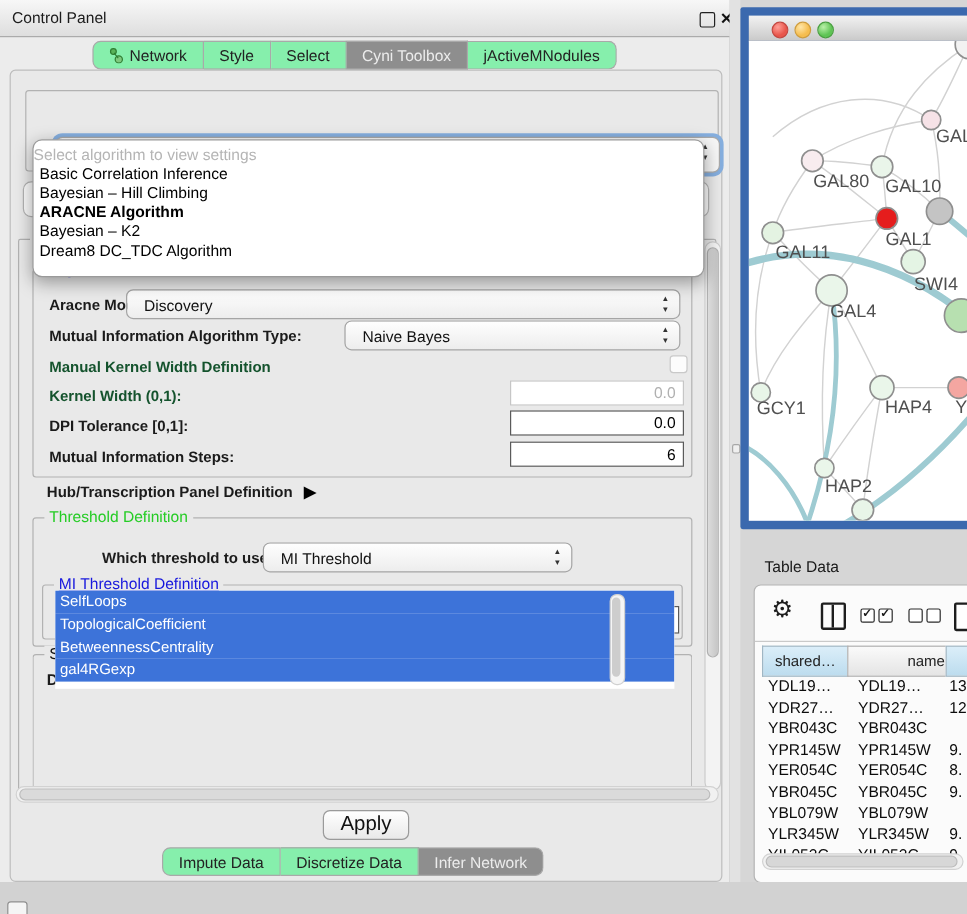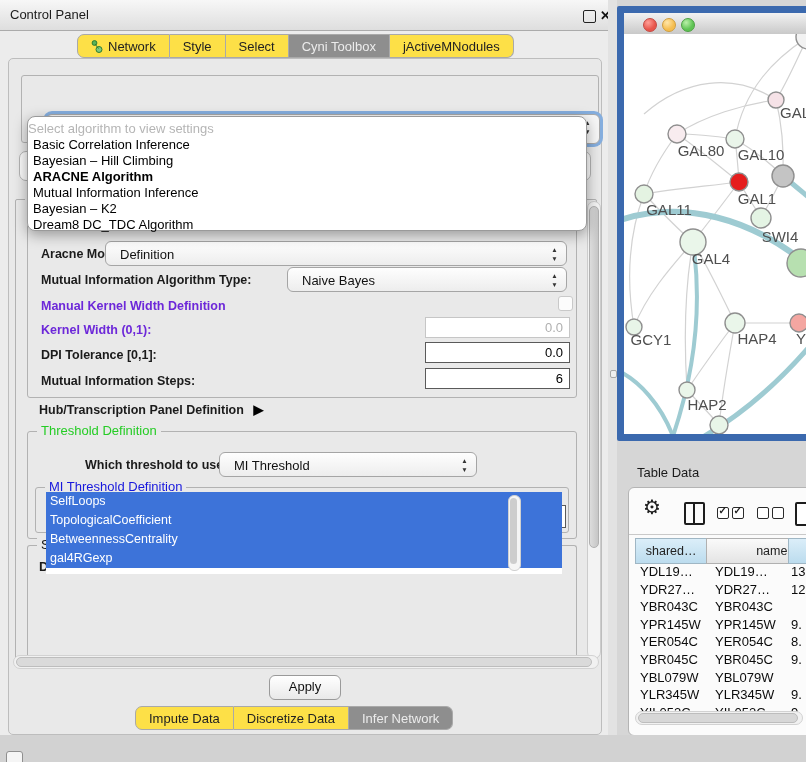--- a/index.html
+++ b/index.html
@@ -8,21 +8,21 @@
   
   #control-panel{position:absolute;left:0;top:0;width:608px;height:735px;background:#ececec;border-right:1px solid #a8a8a8;}
   #cp-titlebar{position:absolute;left:0;top:0;width:608px;height:30px;background:linear-gradient(#f7f7f7,#dedede);border-bottom:1px solid #ababab;}
   #cp-title{position:absolute;left:10px;top:7px;font-size:13px;color:#1c1c1c;}
   .titlebar-icon{position:absolute;top:8px;font-size:13px;color:#111;cursor:default;}
   #cp-float{left:583px;width:11px;height:11px;border:1.5px solid #222;border-radius:2px;top:10px;}
   #cp-close{left:600px;top:8px;font-weight:bold;}
   
   .tabbar{position:absolute;display:flex;height:24px;}
   #top-tabbar{left:77px;top:34px;}
-  .tab{display:flex;align-items:center;gap:5px;padding:0 13px;background:#fde047;border:1px solid #a9a9a9;border-left:none;font-size:13px;color:#222;white-space:nowrap;}
+  .tab{display:flex;align-items:center;gap:5px;padding:0 13px;background:#86efac;border:1px solid #a9a9a9;border-left:none;font-size:13px;color:#222;white-space:nowrap;}
   .tab:first-child{border-left:1px solid #a9a9a9;border-radius:7px 0 0 7px;}
   .tab:last-child{border-radius:0 7px 7px 0;}
   .tab.selected{background:#8e8e8e;color:#ececec;}
   .net-icon{width:12px;height:13px;display:inline-block;}
   
   #cp-content{position:absolute;left:8px;top:58px;width:592px;height:675px;background:#e9e9e9;border:1px solid #bdbdbd;border-radius:5px;}
   
   .groupbox{position:absolute;border:1px solid #b2b2b2;border-radius:3px;}
   .group-label{position:absolute;font-size:13px;background:#e9e9e9;padding:0 4px;line-height:13px;}
   #ghost-group{left:12px;top:16px;width:576px;height:66px;}
@@ -38,37 +38,37 @@
   #settings-group{position:absolute;left:6px;top:140px;width:580px;height:466px;border:1px solid #b2b2b2;border-radius:2px;}
   #settings-label{left:16px;top:133px;color:#111;}
   .vscroll{position:absolute;background:#f3f3f3;border:1px solid #cccccc;border-radius:7px;}
   #settings-vscroll{left:578px;top:142px;width:12px;height:456px;}
   #settings-vscroll .thumb{position:absolute;left:1px;top:4px;width:8px;height:340px;background:linear-gradient(90deg,#dcdcdc,#c6c6c6);border:1px solid #b0b0b0;border-radius:5px;}
   .hscroll{position:absolute;background:#f1f1f1;border:1px solid #d2d2d2;border-radius:7px;}
   #settings-hscroll{left:4px;top:596px;width:584px;height:12px;}
   #settings-hscroll .thumb{position:absolute;left:2px;top:1px;width:574px;height:8px;background:#dadada;border:1px solid #bdbdbd;border-radius:5px;}
   
   .fieldlabel{position:absolute;font-size:12.5px;font-weight:bold;color:#1b1b1b;white-space:nowrap;}
-  .fieldlabel.disabled{color:#6d28d9;}
+  .fieldlabel.disabled{color:#14532d;}
   .combo{position:absolute;height:25px;background:linear-gradient(#fefefe,#ededed);border:1px solid #a5a5a5;border-radius:6px;box-sizing:border-box;}
   .combo-text{position:absolute;left:14px;top:5px;font-size:13px;color:#111;white-space:nowrap;}
   .stepper{position:absolute;right:7px;top:3px;width:9px;font-size:6.5px;line-height:9px;color:#333;text-align:center;}
   .tfield{position:absolute;height:21px;background:#fff;border:1px solid #5a5a5a;box-sizing:border-box;font-size:13px;text-align:right;padding:2px 6px 0 0;color:#000;}
   .tfield.disabled{border:1px solid #c6c6c6;color:#b0b0b0;}
   .checkbox{position:absolute;width:13px;height:13px;border:1px solid #c9c9c9;border-radius:3px;background:#fcfcfc;}
   .blue-label{color:#1717dd;}
   .green-label{color:#25cc25;}
   .tri{display:inline-block;font-size:11px;color:#000;}
   
   #attr-list{position:absolute;left:37px;top:433px;width:516px;height:82px;background:#ffffff;overflow:hidden;}
   .attr-item{height:19px;line-height:19px;font-size:12.5px;color:#fff;background:#3d73d9;padding-left:4px;}
   #attr-scroll{position:absolute;left:499px;top:436px;width:11px;height:74px;background:#f5f5f5;border:1px solid #d0d0d0;border-radius:6px;}
   #attr-scroll .thumb{position:absolute;left:1px;top:2px;width:7px;height:66px;background:#cdcdcd;border-radius:4px;}
   
-  #apply-btn{position:absolute;left:268px;top:674px;width:70px;height:23px;background:linear-gradient(#ffffff,#e9e9e9);border:1px solid #9a9a9a;border-radius:6px;font-size:13px;color:#111;text-align:center;line-height:22px;}
+  #apply-btn{position:absolute;left:268px;top:674px;width:70px;height:23px;background:linear-gradient(#ffffff,#e9e9e9);border:1px solid #9a9a9a;border-radius:6px;font-size:17px;color:#111;text-align:center;line-height:22px;}
   #bottom-tabbar{left:135px;top:706px;text-align:center;}
   
   #splitter{position:absolute;left:608px;top:0;width:9px;height:735px;background:#e2e2e2;}
   #splitter-grip{position:absolute;left:2px;top:370px;width:5px;height:6px;border:1px solid #a7a7a7;border-radius:2px;background:#efefef;}
   #network-window{position:absolute;left:617px;top:6px;width:200px;height:435px;background:#3b69ae;border-radius:2px;}
   #nw-titlebar{position:absolute;left:7px;top:7px;width:193px;height:21px;background:linear-gradient(#f2f2f2,#c9c9c9);border-bottom:1px solid #9a9a9a;}
   .traffic{position:absolute;top:4.5px;width:12px;height:12px;border-radius:50%;}
   #tl-red{left:19px;background:radial-gradient(circle at 35% 30%,#ff9f97,#e8564b 60%);border:1px solid #c34841;}
   #tl-yellow{left:38px;background:radial-gradient(circle at 35% 30%,#ffe6a8,#f5bd4f 60%);border:1px solid #cf9d3d;}
   #tl-green{left:57px;background:radial-gradient(circle at 35% 30%,#b9f0a8,#5fc454 60%);border:1px solid #4ba042;}
@@ -150,35 +150,34 @@
         <span class="combo-text">gal-filtered.sif default node</span>
         <span class="stepper">▲<br>▼</span>
       </div>
 
       <div id="algo-popup">
         <div id="popup-placeholder">Select algorithm to view settings</div>
         <div id="popup-items">
             <div class="popup-item">Basic Correlation Inference</div>
             <div class="popup-item">Bayesian – Hill Climbing</div>
             <div class="popup-item bold">ARACNE Algorithm</div>
-            <div class="popup-item">Mutual Information Inference</div>
             <div class="popup-item">Bayesian – K2</div>
             <div class="popup-item">Dream8 DC_TDC Algorithm</div>
           </div>
       </div>
 
       <div id="settings-group" class="groupbox"></div>
       <div id="settings-label" class="group-label" style="position:absolute;">Cyni Algorithm Settings</div>
 
       <div class="groupbox" style="left:18px;top:165px;width:548px;height:172px;"></div>
       <div class="group-label blue-label" style="left:30px;top:158px;">Algorithm Definition</div>
 
       <div class="fieldlabel" style="left:32px;top:188px;">Aracne Mode:</div>
       <div class="combo" style="left:96px;top:182px;width:462px;">
-        <span class="combo-text">Definition</span>
+        <span class="combo-text">Discovery</span>
         <span class="stepper">▲<br>▼</span>
       </div>
 
       <div class="fieldlabel" style="left:32px;top:214px;">Mutual Information Algorithm Type:</div>
       <div class="combo" style="left:278px;top:208px;width:280px;">
         <span class="combo-text">Naive Bayes</span>
         <span class="stepper">▲<br>▼</span>
       </div>
 
       <div class="fieldlabel disabled" style="left:32px;top:240px;">Manual Kernel Width Definition</div>

